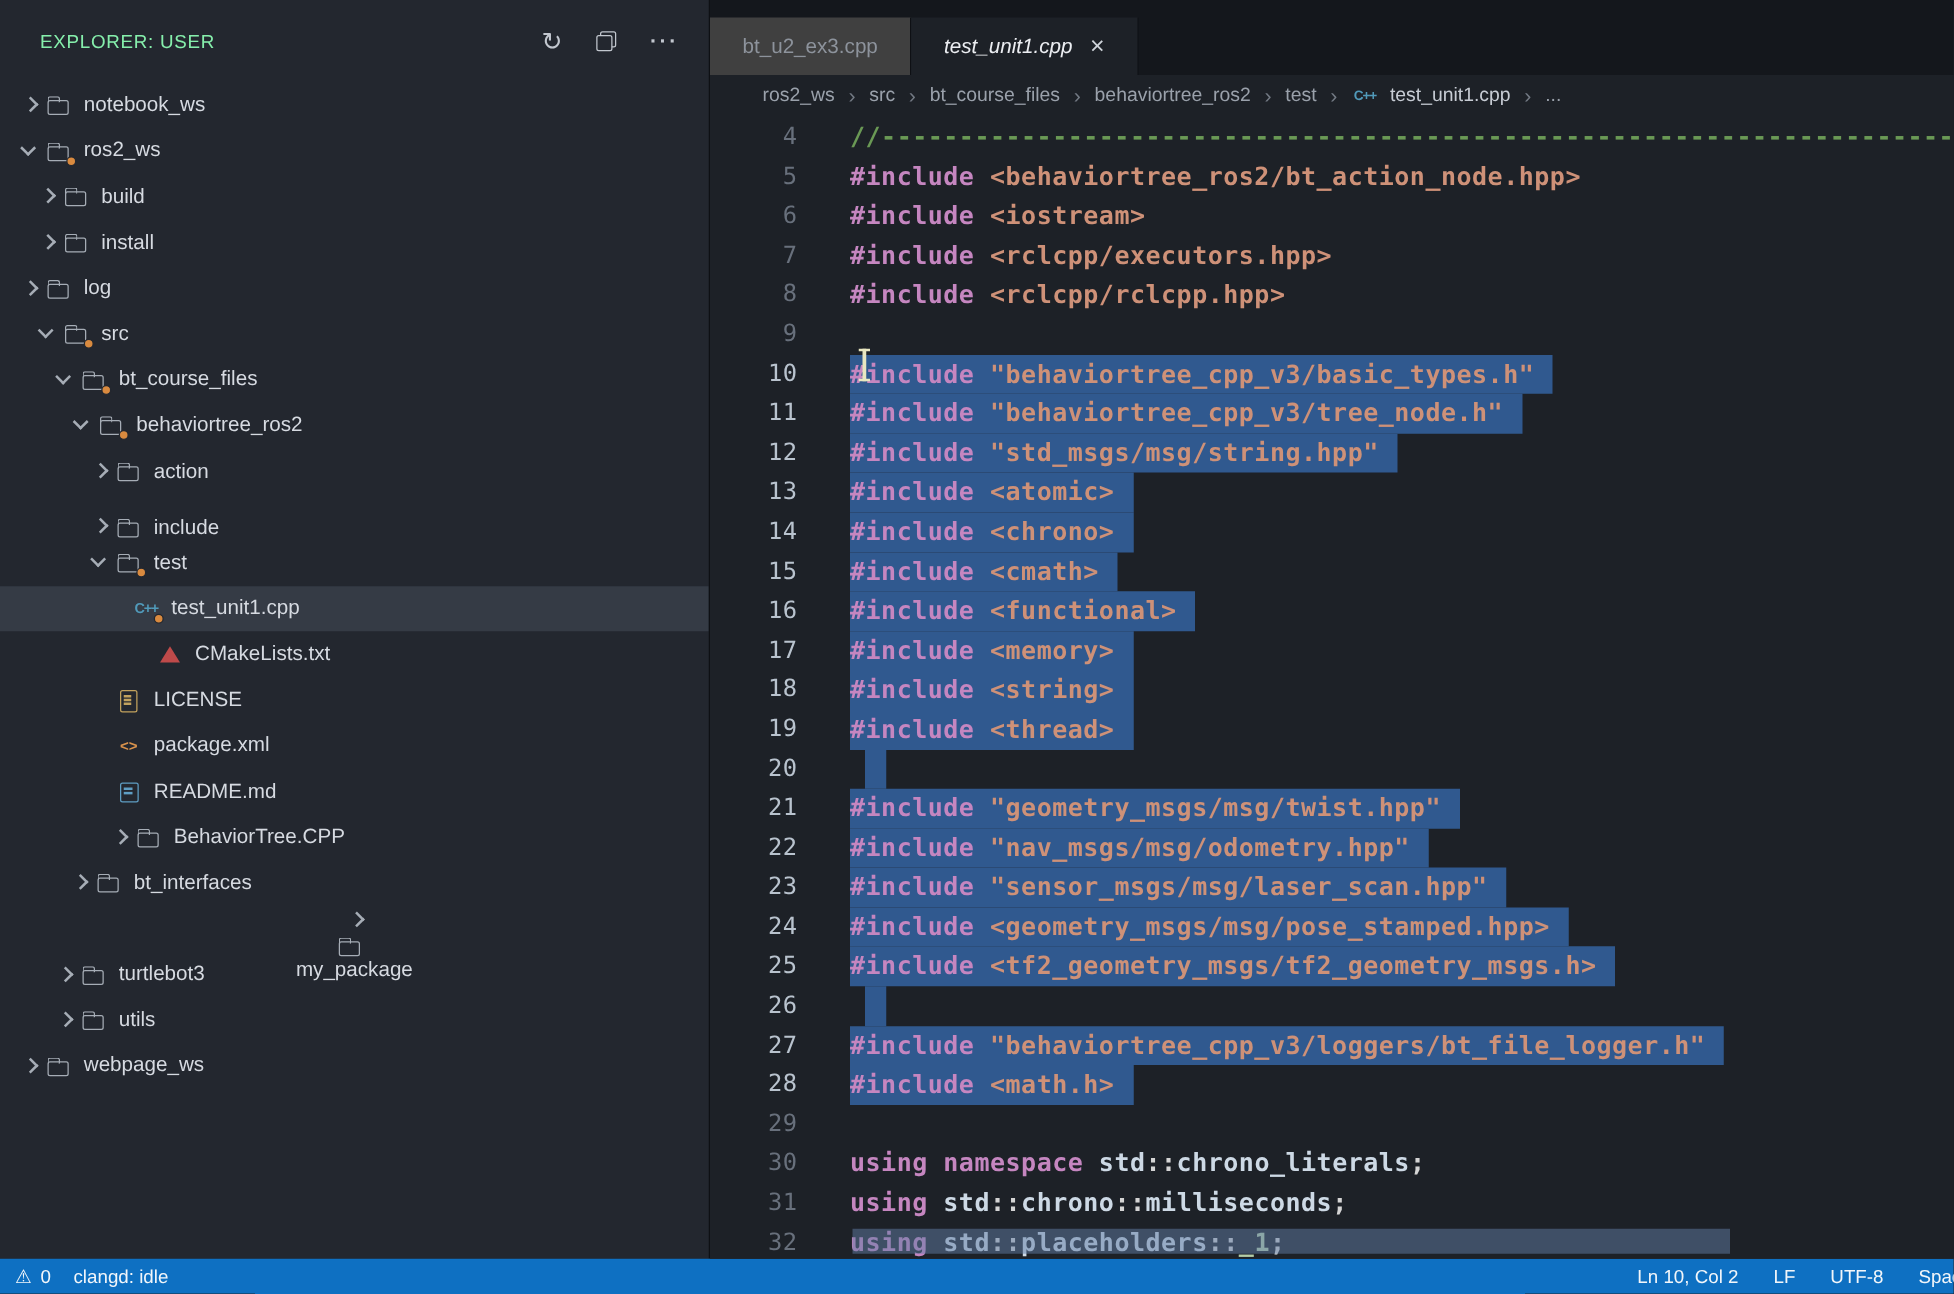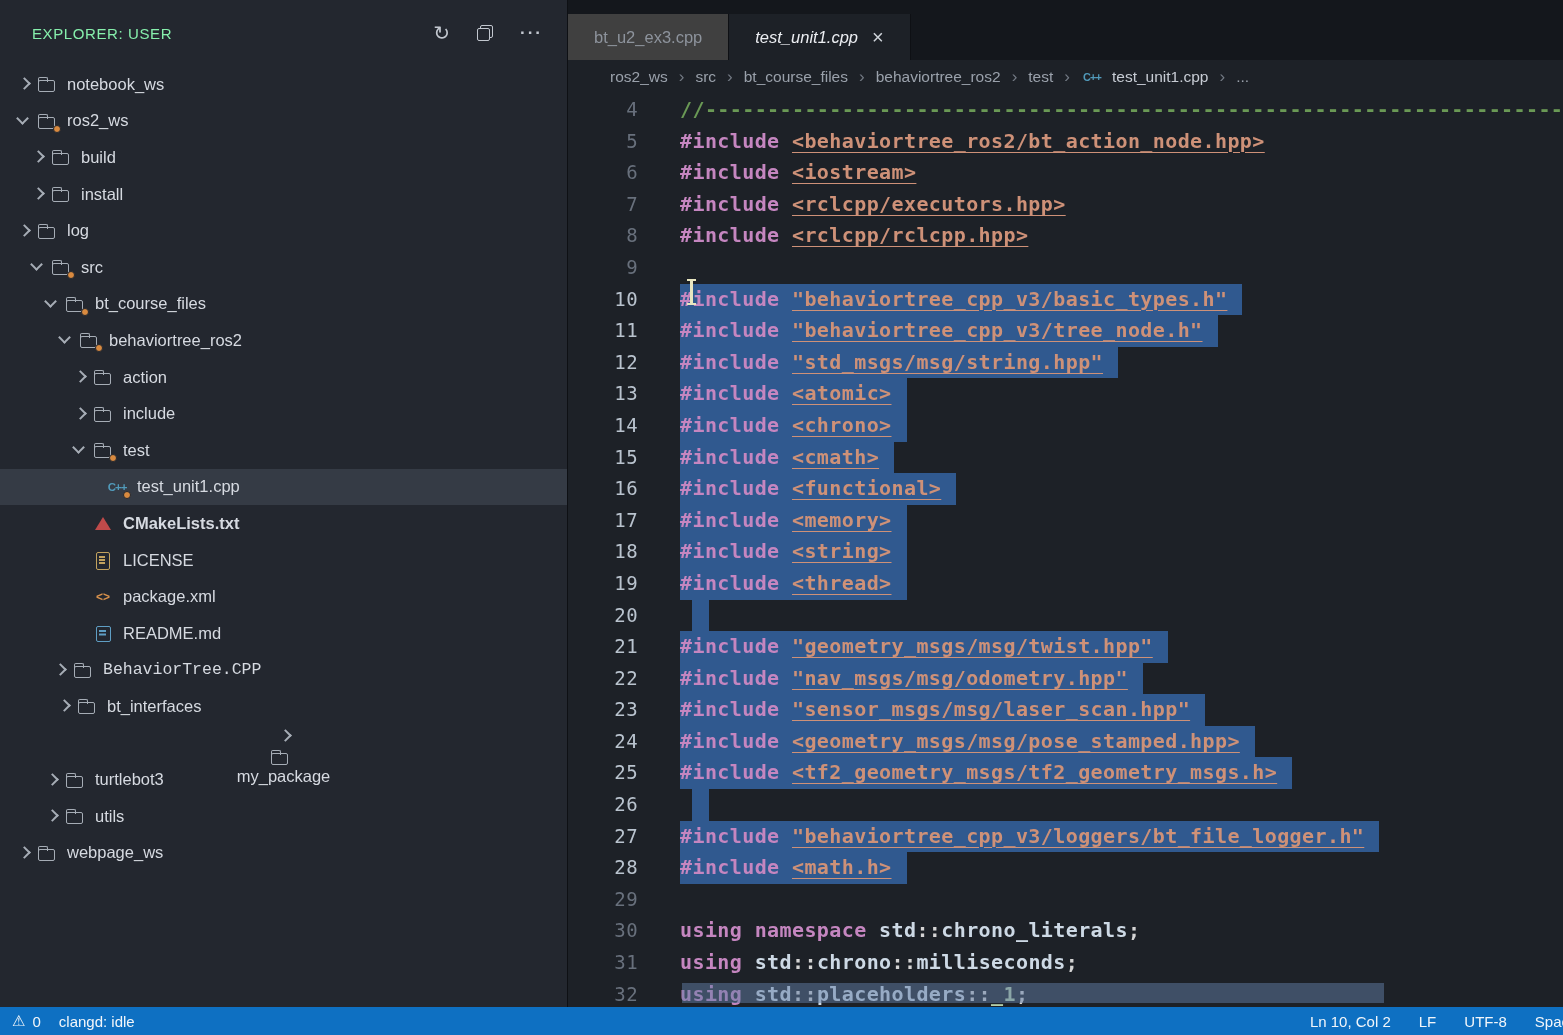--- a/index.html
+++ b/index.html
@@ -75,21 +75,21 @@
     font-family:"DejaVu Sans Mono",monospace;font-size:20px;font-weight:600;letter-spacing:.4px}
   .cline{display:flex;height:31.6px;line-height:31.6px;white-space:pre}
   .gut{width:70px;flex:none;text-align:right;font-size:19px;font-weight:400;color:#68707c}
   .gut.gsel{color:#b9c3ce}
   .ct{padding-left:42px;flex:none;color:#d4d4d4}
   .selbg{display:inline-block;line-height:31.6px;background:#30598f;padding-right:15px}
   .selblank{display:inline-block;width:17px;height:31.6px;background:#30598f;
     margin-left:12px;vertical-align:top}
   .tk-c{color:#6a9955}
   .tk-d,.tk-k{color:#c586c0}
-  .tk-p{color:#ce9178;text-decoration:underline;text-decoration-thickness:1.3px;text-underline-offset:4px}
+  .tk-p{color:#ce9178;text-decoration-thickness:1.3px;text-underline-offset:4px}
   .tk-i{color:#cdd9e5}
   .tk-o{color:#d4d4d4}
   .tk-n{color:#b5cea8}
 
   .hscroll{position:absolute;left:114px;top:983px;width:702px;height:20px;
     background:rgba(97,126,166,.5);z-index:4}
   .ibeam{position:absolute;left:119px;top:277px;width:9px;height:30px;z-index:6}
   .ibeam::before{content:"";position:absolute;left:3px;top:2px;bottom:2px;width:2.6px;background:#e8e6c0}
   .ibeam::after{content:"";position:absolute;left:0;right:0;top:1.5px;height:2.6px;
     background:#e8e6c0;box-shadow:0 24px 0 #e8e6c0}
@@ -166,58 +166,58 @@
             <span class="ficon icon-folder">
               <span class="dot"></span>
             </span>
             <span class="tlabel">behaviortree_ros2</span>
           </div>
           <div class="row" style="padding-left: 68px;">
             <span class="twisty"></span>
             <span class="ficon icon-folder"></span>
             <span class="tlabel">action</span>
           </div>
-          <div class="row" style="padding-left: 68px;">
+          <div class="row" style="padding-left: 68px; align-items: flex-end;">
             <span class="twisty"></span>
             <span class="ficon icon-folder"></span>
             <span class="tlabel">include</span>
           </div>
           <div class="row" style="padding-left: 68px;">
             <span class="twisty open"></span>
             <span class="ficon icon-folder">
               <span class="dot"></span>
             </span>
             <span class="tlabel">test</span>
           </div>
           <div class="row selected" style="padding-left: 82px;">
             <span class="twisty hidden"></span>
             <span class="ficon icon-cpp">C++<span class="dot"></span></span>
             <span class="tlabel">test_unit1.cpp</span>
           </div>
-          <div class="row" style="padding-left: 68px; font-weight: bold;">
+          <div class="row" style="padding-left: 101px;">
             <span class="twisty hidden"></span>
             <span class="ficon icon-cmake"></span>
             <span class="tlabel">CMakeLists.txt</span>
           </div>
           <div class="row" style="padding-left: 68px;">
             <span class="twisty hidden"></span>
             <span class="ficon icon-license"></span>
             <span class="tlabel">LICENSE</span>
           </div>
           <div class="row" style="padding-left: 68px;">
             <span class="twisty hidden"></span>
             <span class="ficon icon-xml">&lt;&gt;</span>
             <span class="tlabel">package.xml</span>
           </div>
           <div class="row" style="padding-left: 68px;">
             <span class="twisty hidden"></span>
             <span class="ficon icon-md"></span>
             <span class="tlabel">README.md</span>
           </div>
-          <div class="row" style="padding-left: 48px; font-family: Liberation Mono, monospace;">
+          <div class="row" style="padding-left: 84px;">
             <span class="twisty"></span>
             <span class="ficon icon-folder"></span>
             <span class="tlabel">BehaviorTree.CPP</span>
           </div>
           <div class="row" style="padding-left: 40px; margin-left: 12px;">
             <span class="twisty"></span>
             <span class="ficon icon-folder"></span>
             <span class="tlabel">bt_interfaces</span>
           </div>
           <div class="row" style=" flex-direction: column;">

